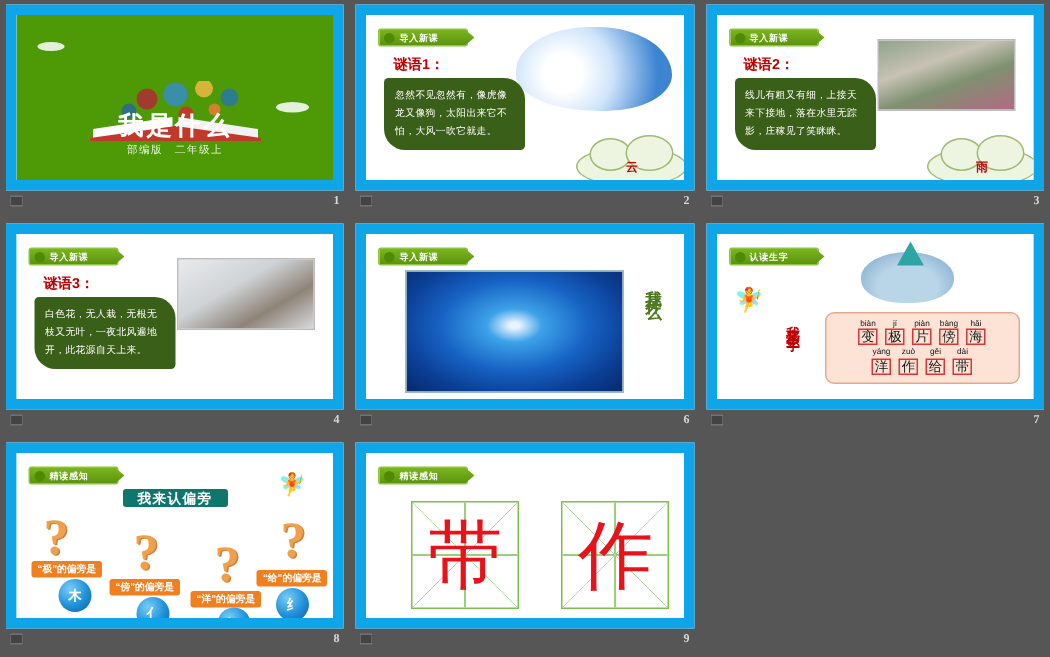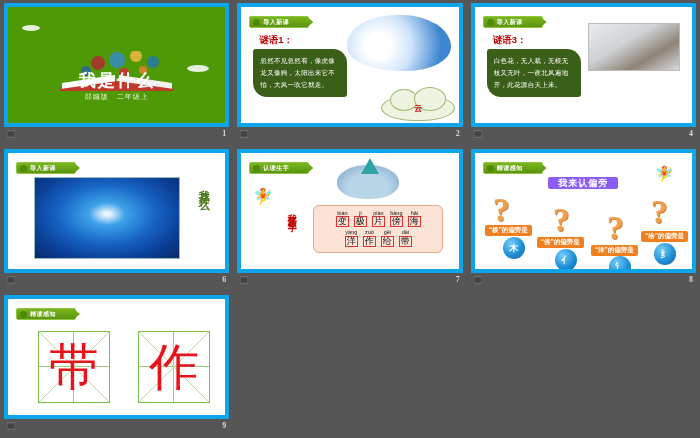--- a/index.html
+++ b/index.html
@@ -12,21 +12,21 @@
     width:700px; height:438px;
     display:grid;
     grid-template-columns: repeat(3, 1fr);
     grid-template-rows: repeat(3, 1fr);
   }
   .cell { position:relative; padding:3px 4px 2px 4px; }
   .thumb {
     position:relative;
     width:100%; height:124px;
     background:#fff;
-    border:4px solid #0ea5e9;
+    border:7px solid #0ea5e9;
     overflow:hidden;
   }
   .caption {
     height:14px; width:100%;
     background:#565656;
     display:flex; align-items:center; justify-content:space-between;
     padding:0 3px;
   }
   .cap-icon { width:8px; height:8px; opacity:.75; }
   .cap-num {
@@ -145,21 +145,21 @@
   .hz {
     font-size:9px; color:#111; border:1px solid #d33; line-height:1.05;
     padding:0 1px; display:block;
   }
 
   
   .s8-title {
     position:absolute; left:0; right:0; top:24px; text-align:center;
     color:#fff; font-size:9px; font-weight:bold; letter-spacing:1px;
   }
-  .s8-title span{ background:#8b5cf6; padding:1px 10px; border-radius:2px; }
+  .s8-title span{ background:#0f766e; padding:1px 10px; border-radius:2px; }
   .s8-fairy{ position:absolute; right:18px; top:12px; font-size:15px; }
   .qmark {
     position:absolute; color:#f0a04b; font-size:34px; font-weight:bold;
     font-family:"Liberation Serif","DejaVu Serif",serif;
     text-shadow:1px 1px 0 #d2803a;
   }
   .qlabel {
     position:absolute; background:#f07f20; color:#fff;
     font-size:6.5px; font-weight:bold; padding:1px 4px; border-radius:2px;
     white-space:nowrap;
@@ -247,20 +247,42 @@
       </div>
     </div>
     <div class="caption">
       <svg class="cap-icon" viewBox="0 0 10 10">
           <rect x="0" y="1" width="10" height="8" fill="#3d3d3d" stroke="#8a8a8a" stroke-width="1"></rect>
         </svg>
       <span class="cap-num">2</span>
     </div>
   </div>
 
+  <div class="cell">
+    <div class="thumb">
+      <div class="slide">
+        <div class="badge">
+          <span class="badge-dot"></span>
+          <span class="badge-txt">导入新课</span>
+        </div>
+        <div class="pic pic-rain"></div>
+        <div class="riddle-label">谜语2：</div>
+        <div class="riddle-box">线儿有粗又有细，上接天来下接地，落在水里无踪影，庄稼见了笑眯眯。</div>
+        <div class="answer-cloud">
+          <span class="answer-txt">雨</span>
+        </div>
+      </div>
+    </div>
+    <div class="caption">
+      <svg class="cap-icon" viewBox="0 0 10 10">
+          <rect x="0" y="1" width="10" height="8" fill="#3d3d3d" stroke="#8a8a8a" stroke-width="1"></rect>
+        </svg>
+      <span class="cap-num">3</span>
+    </div>
+  </div>
 
   <div class="cell">
     <div class="thumb">
       <div class="slide">
         <div class="badge">
           <span class="badge-dot"></span>
           <span class="badge-txt">导入新课</span>
         </div>
         <div class="pic pic-snow"></div>
         <div class="riddle-label">谜语3：</div>

